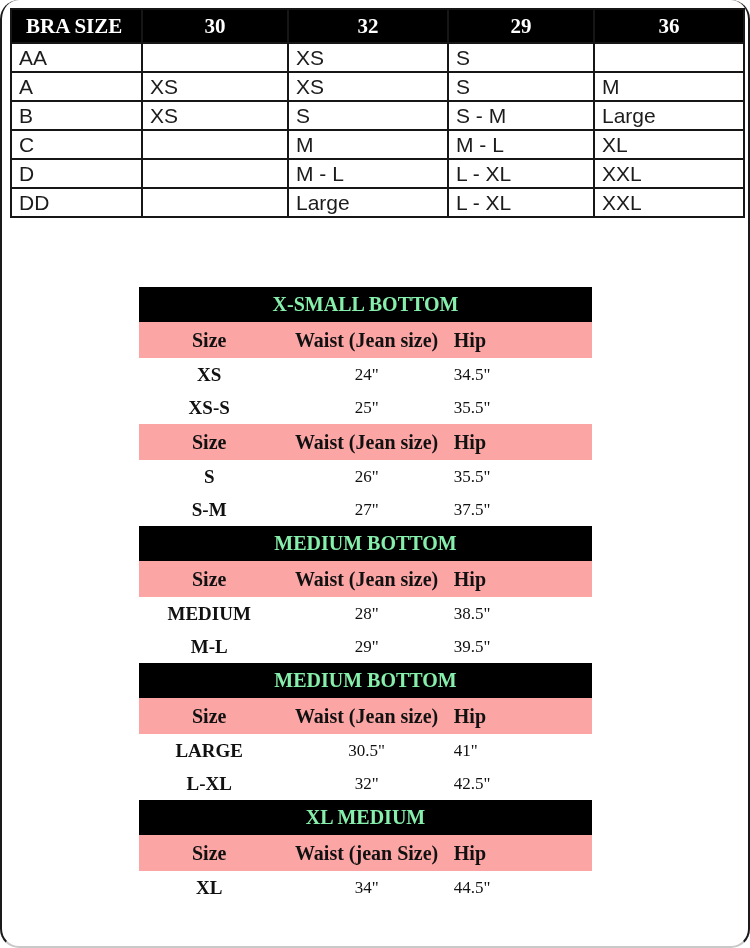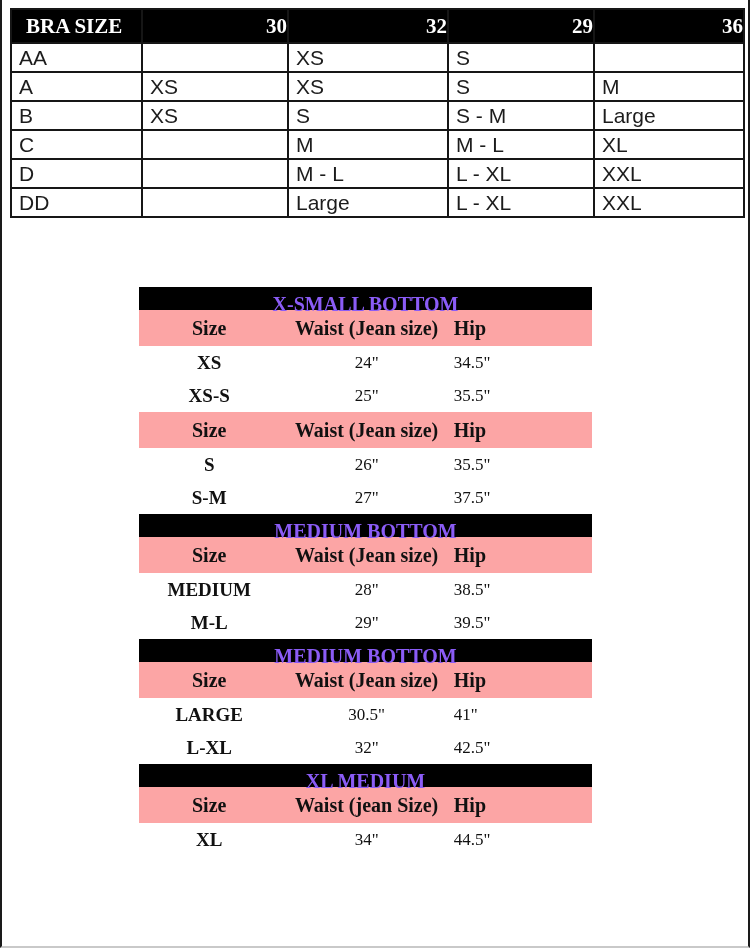--- a/index.html
+++ b/index.html
@@ -7,20 +7,21 @@
   .page {
     position: relative;
     width: 750px;
     height: 948px;
     background: #ffffff;
     border-left: 2px solid #1a1a1a;
     border-right: 2px solid #1a1a1a;
     border-bottom: 2px solid #c9c9c9;
     overflow: hidden;
     font-family: "Liberation Sans", sans-serif;
+    border-radius: 19px;
   }
 
   
   .bra-table {
     position: absolute;
     left: 8px;
     top: 8px;
     width: 733px;
     border-collapse: collapse;
     table-layout: fixed;
@@ -30,21 +31,21 @@
     overflow: hidden;
     white-space: nowrap;
   }
   .bra-table th {
     background: #000000;
     color: #ffffff;
     font-family: "Liberation Serif", serif;
     font-weight: bold;
     font-size: 21px;
     height: 34px;
-    text-align: right;
+    text-align: center;
   }
   .bra-table th.first {
     text-align: left;
     padding-left: 14px;
   }
   .bra-table td {
     font-family: "Liberation Sans", sans-serif;
     font-size: 21px;
     color: #1c1c1c;
     height: 29px;
@@ -55,22 +56,22 @@
 
   
   .bottom-stack {
     position: absolute;
     left: 137px;
     top: 287px;
     width: 453px;
   }
   .sizing-title {
     background: #000000;
-    color: #8b5cf6;
-    height: 23px;
+    color: #86efac;
+    height: 35px;
     line-height: 35px;
     text-align: center;
     font-family: "Liberation Serif", serif;
     font-weight: bold;
     font-size: 20px;
   }
   .sizing-cols {
     display: flex;
     align-items: center;
     background: #fca5a5;

